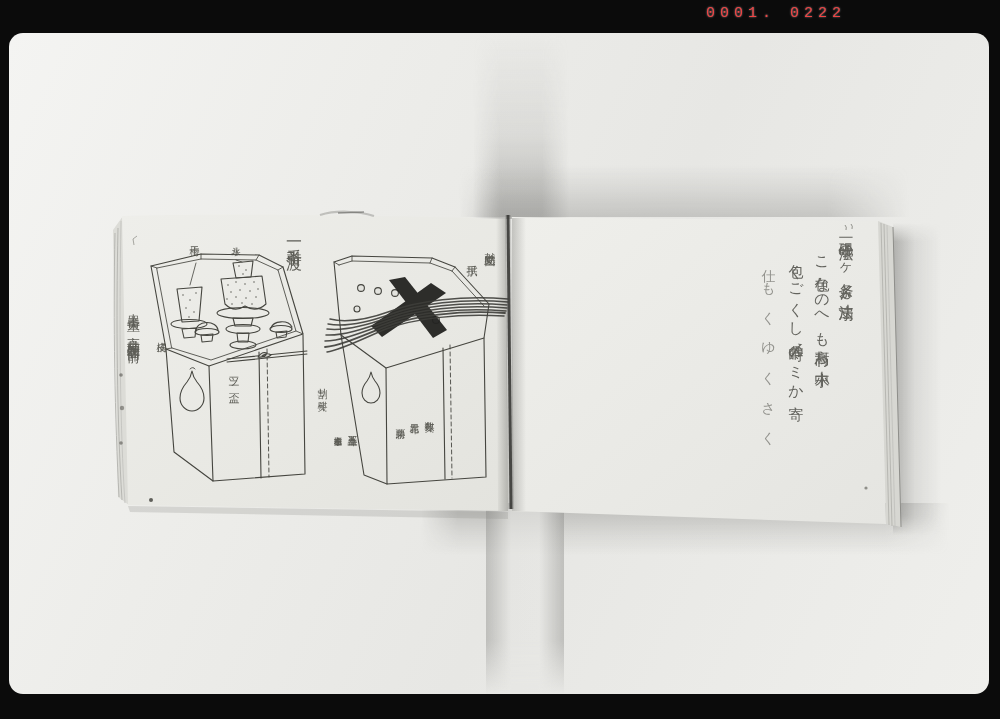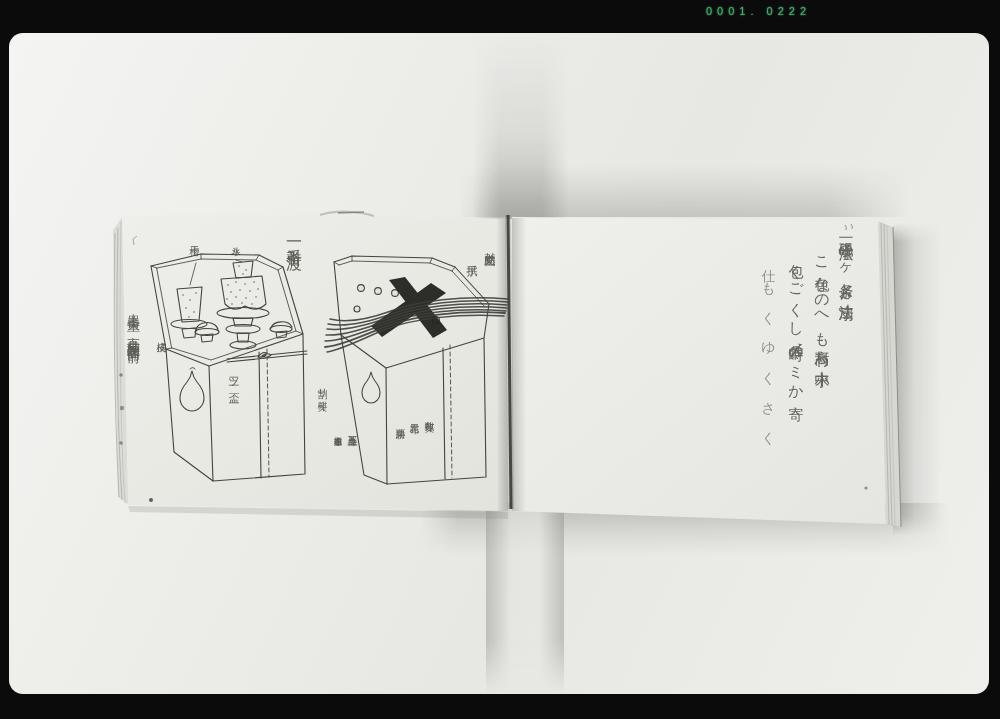--- a/index.html
+++ b/index.html
@@ -1,20 +1,20 @@
 <!DOCTYPE html>
 <html><head>
 <meta charset="utf-8">
 <style>
   html,body{margin:0;padding:0;background:#0b0b0b;width:1000px;height:719px;overflow:hidden;}
   #stage{position:relative;width:1000px;height:719px;background:#0b0b0b;font-family:"DejaVu Sans",sans-serif;}
   .counter{
     position:absolute;left:706px;top:5px;
-    font-family:Liberation Sans, sans-serif;
-    font-size:11px;letter-spacing:5px;color:#22c55e;
+    font-family:Liberation Mono, monospace;
+    font-size:15px;letter-spacing:5px;color:#ef4444;
     text-shadow:0 0 2px rgba(255,255,255,.55);
   }
   .photo{
     position:absolute;left:9px;top:33px;width:980px;height:661px;
     border-radius:14px;
     background:linear-gradient(115deg,#f4f4f2 0%,#ededea 30%,#e7e7e4 58%,#efefec 100%);
     overflow:hidden;
   }
   .shade{position:absolute;pointer-events:none;}
   .shade-top-strip{

